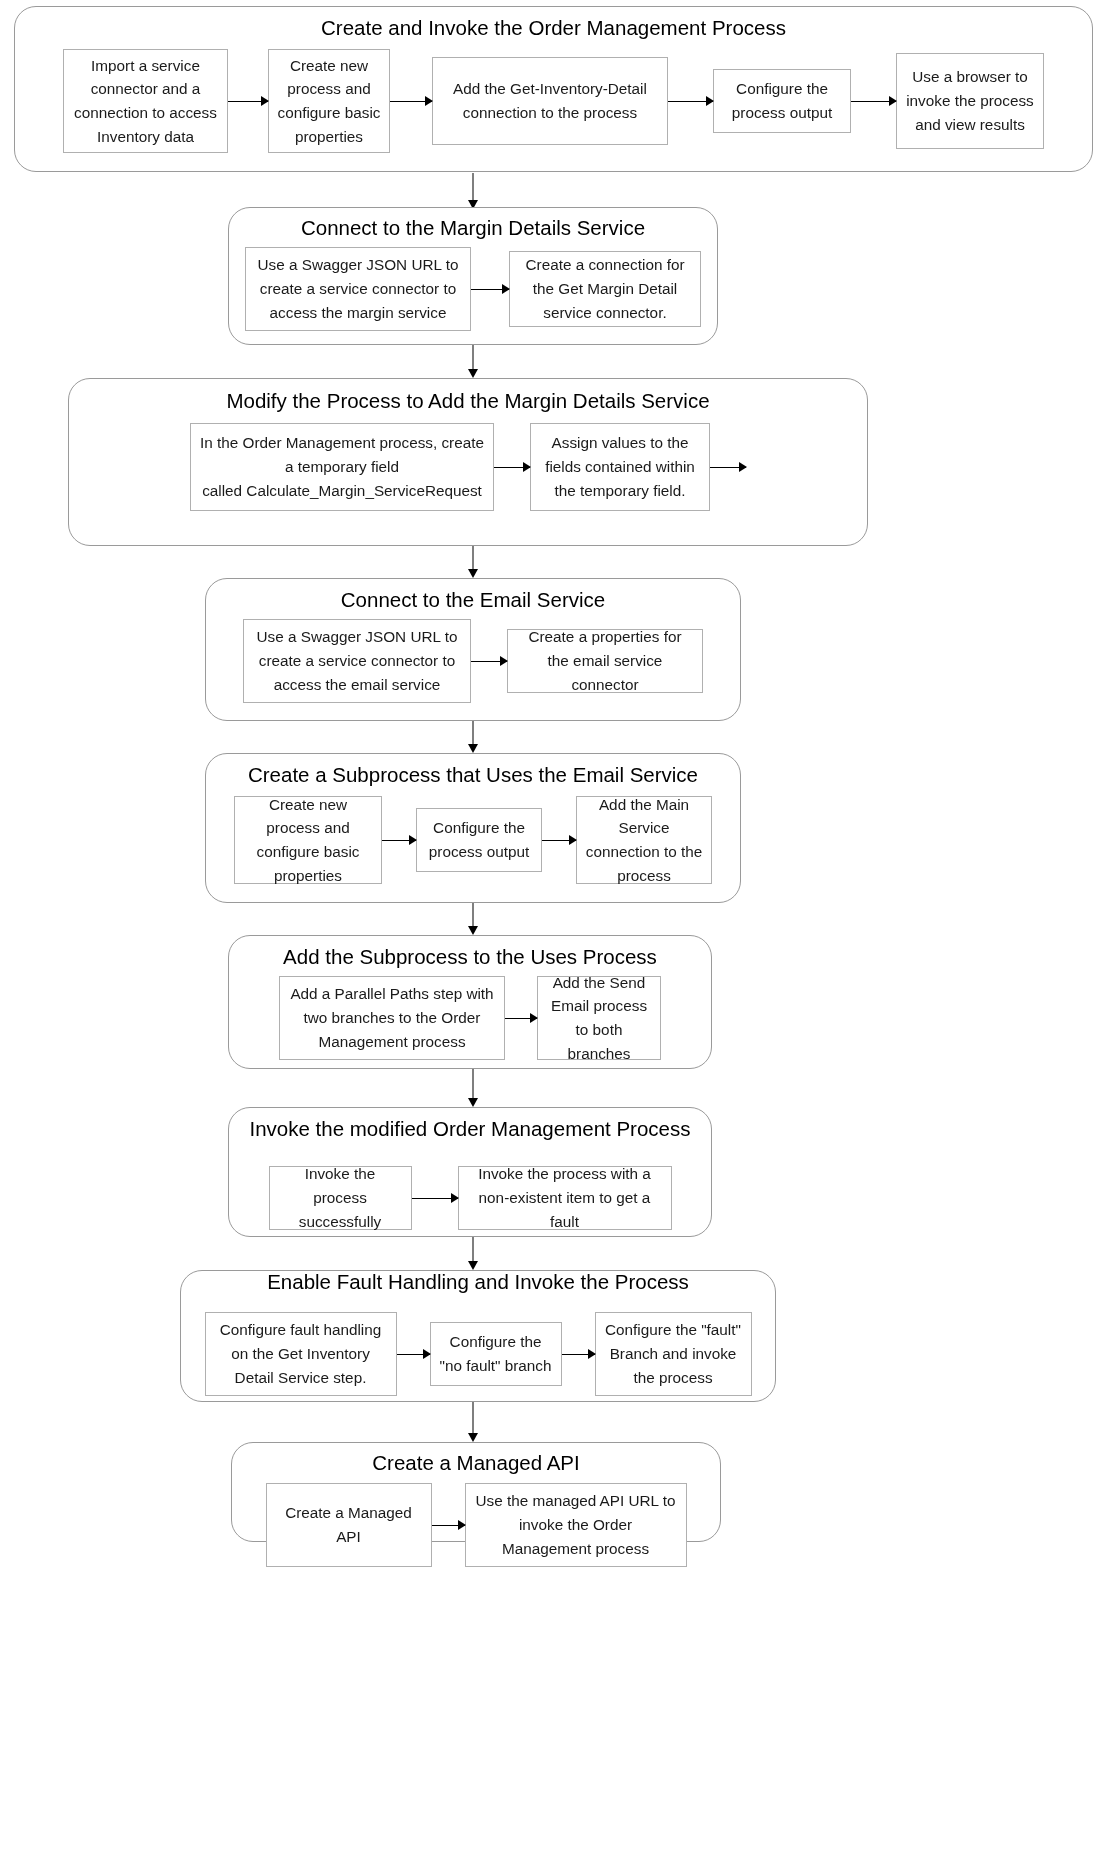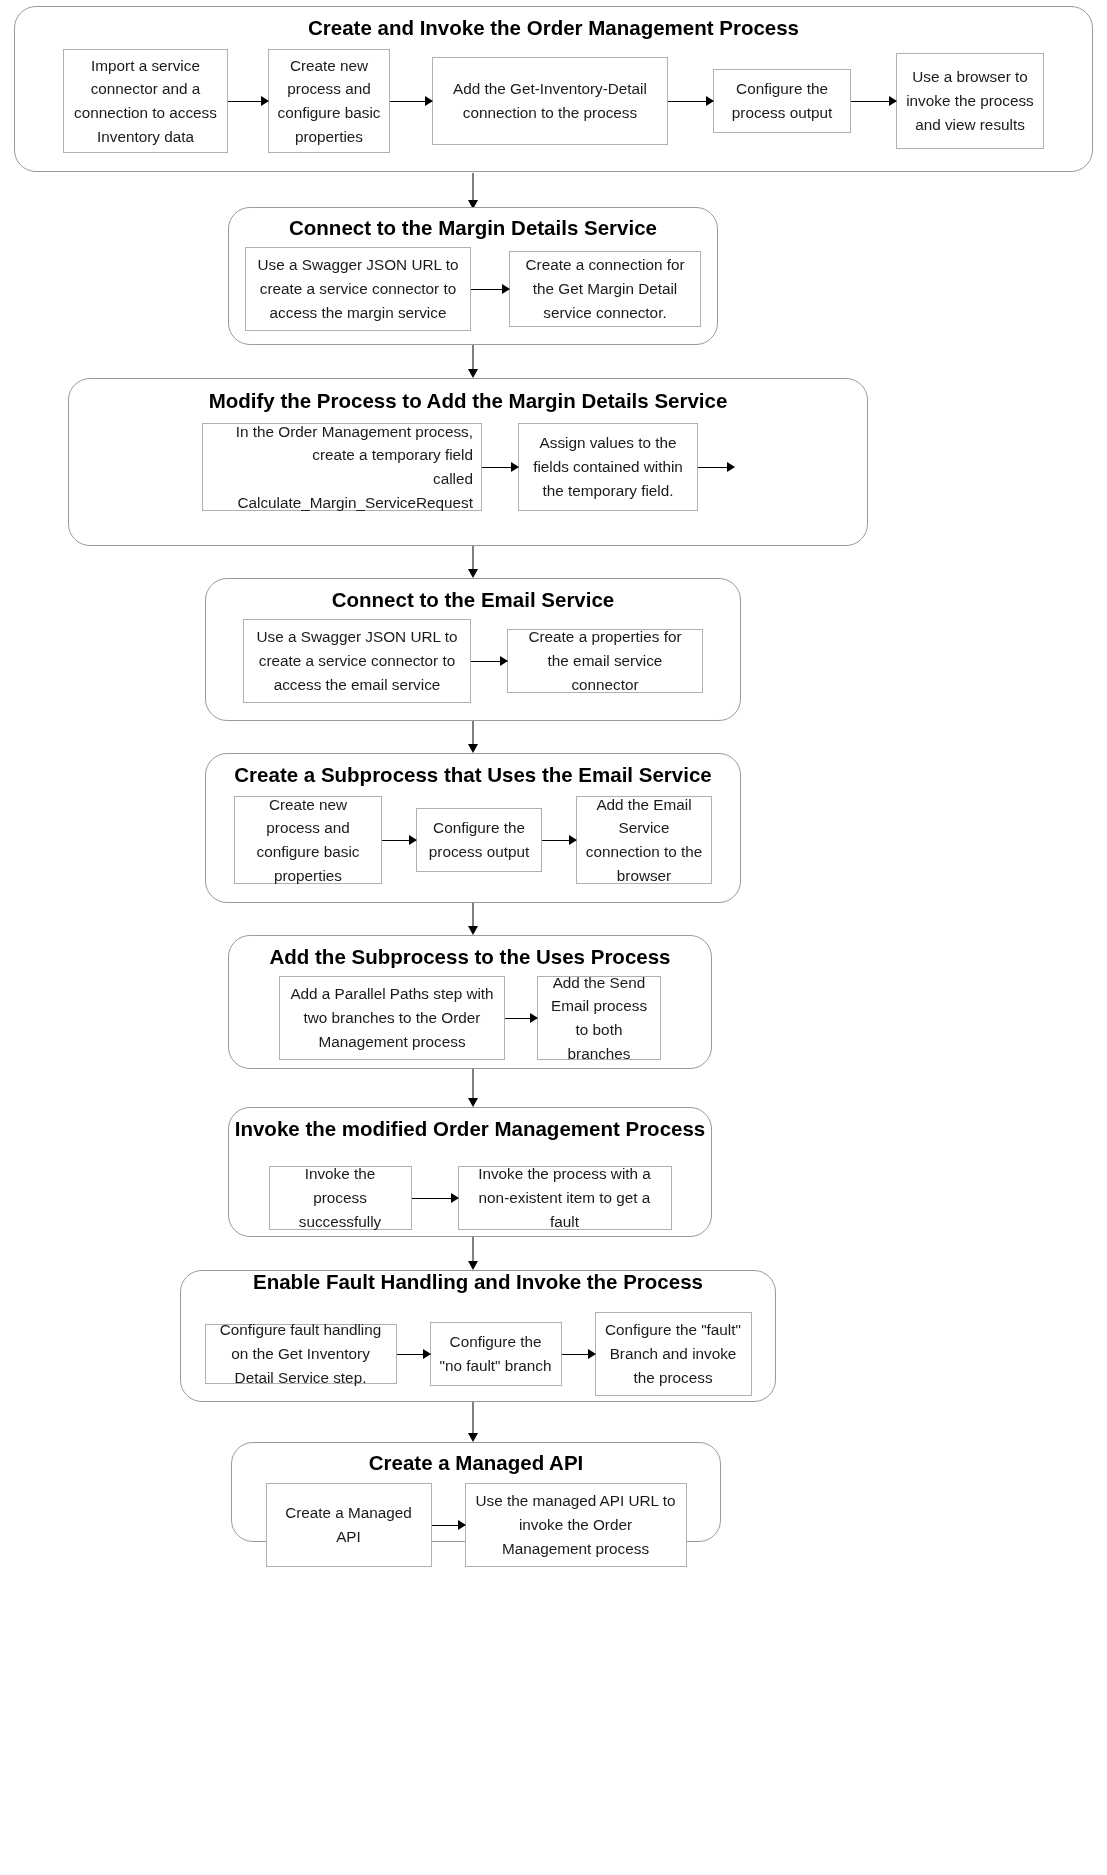--- a/index.html
+++ b/index.html
@@ -24,21 +24,21 @@
   
   .stage {
     position: absolute;
     box-sizing: border-box;
     border: 1.5px solid #9a9a9a;
     border-radius: 22px;
     background: #ffffff;
   }
   .stage-title {
     text-align: center;
-    font-weight: bold;
+    font-weight: normal;
     font-size: 20.5px;
     color: #000000;
     line-height: 1.1;
     white-space: nowrap;
   }
   .steps {
     position: absolute;
     left: 0;
     right: 0;
     display: flex;
@@ -175,21 +175,21 @@
   </div>
 
   <div class="varrow" style="left:466px; top:345px; height:33px;">
     <div class="vline"></div>
       <div class="vhead"></div>
   </div>
 
   <div class="stage" style="left:68px; top:378px; width:800px; height:168px;">
     <div class="stage-title" style="margin-top:11px;">Modify the Process to Add the Margin Details Service</div>
     <div class="steps" style="top:44px;">
-      <div class="step" style="width:280px;height:88px;white-space:pre-line;text-align:right;">
+      <div class="step" style="width:304px;height:88px;white-space:pre-line;">
         <span>In the Order Management process, create a temporary field
 called Calculate_Margin_ServiceRequest</span>
       </div>
       <div class="harrow" style="width:36px;">
         <div class="line"></div>
           <div class="head"></div>
       </div>
       <div class="step" style="width:180px;height:88px;">
         <span>Assign values to the fields contained within the temporary field.</span>
       </div>
@@ -237,21 +237,21 @@
           <div class="head"></div>
       </div>
       <div class="step" style="width:126px;height:64px;">
         <span>Configure the process output</span>
       </div>
       <div class="harrow" style="width:34px;">
         <div class="line"></div>
           <div class="head"></div>
       </div>
       <div class="step" style="width:136px;height:88px;">
-        <span>Add the Email Service connection to the browser</span>
+        <span>Add the Main Service connection to the process</span>
       </div>
     </div>
   </div>
 
   <div class="varrow" style="left:466px; top:903px; height:32px;">
     <div class="vline"></div>
       <div class="vhead"></div>
   </div>
 
   <div class="stage" style="left:228px; top:935px; width:484px; height:134px;">
@@ -292,21 +292,21 @@
   </div>
 
   <div class="varrow" style="left:466px; top:1237px; height:33px;">
     <div class="vline"></div>
       <div class="vhead"></div>
   </div>
 
   <div class="stage" style="left:180px; top:1270px; width:596px; height:132px;">
     <div class="stage-title" style="">Enable Fault Handling and Invoke the Process</div>
     <div class="steps" style="top:41px;">
-      <div class="step" style="width:192px;height:60px;">
+      <div class="step" style="width:192px;height:84px;">
         <span>Configure fault handling on the Get Inventory Detail Service step.</span>
       </div>
       <div class="harrow" style="width:33px;">
         <div class="line"></div>
           <div class="head"></div>
       </div>
       <div class="step" style="width:132px;height:64px;">
         <span>Configure the "no fault" branch</span>
       </div>
       <div class="harrow" style="width:33px;">

